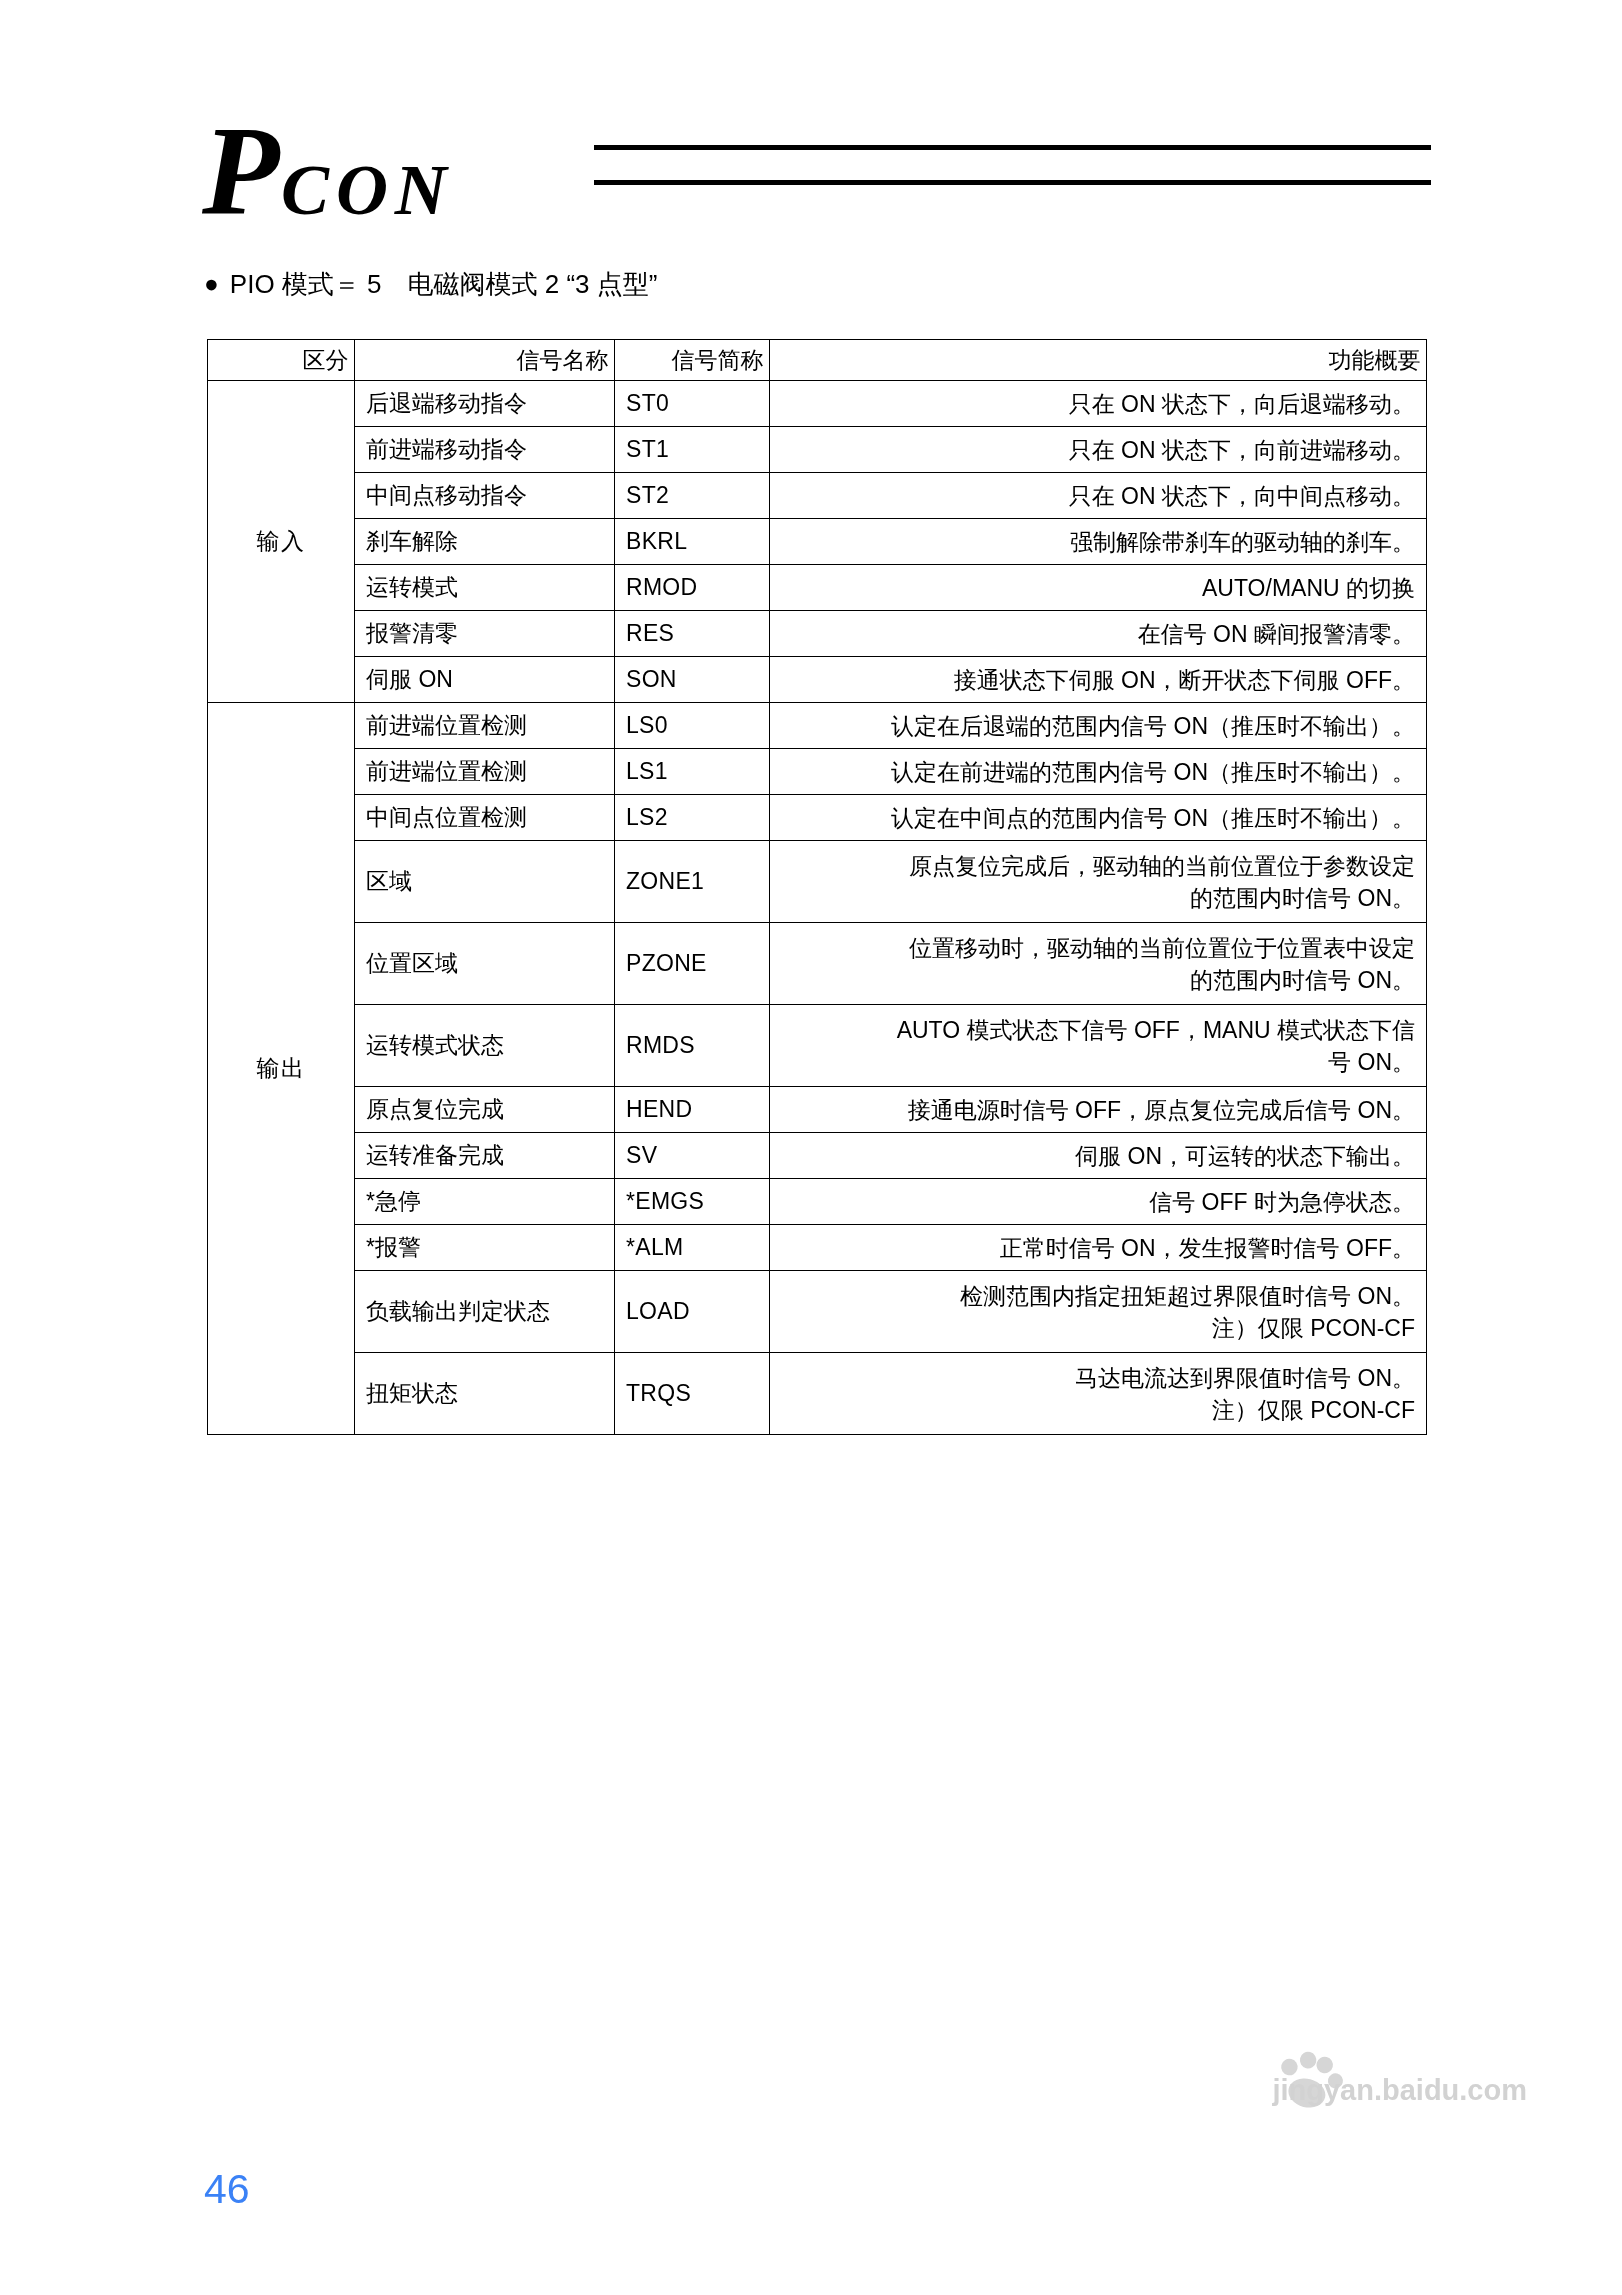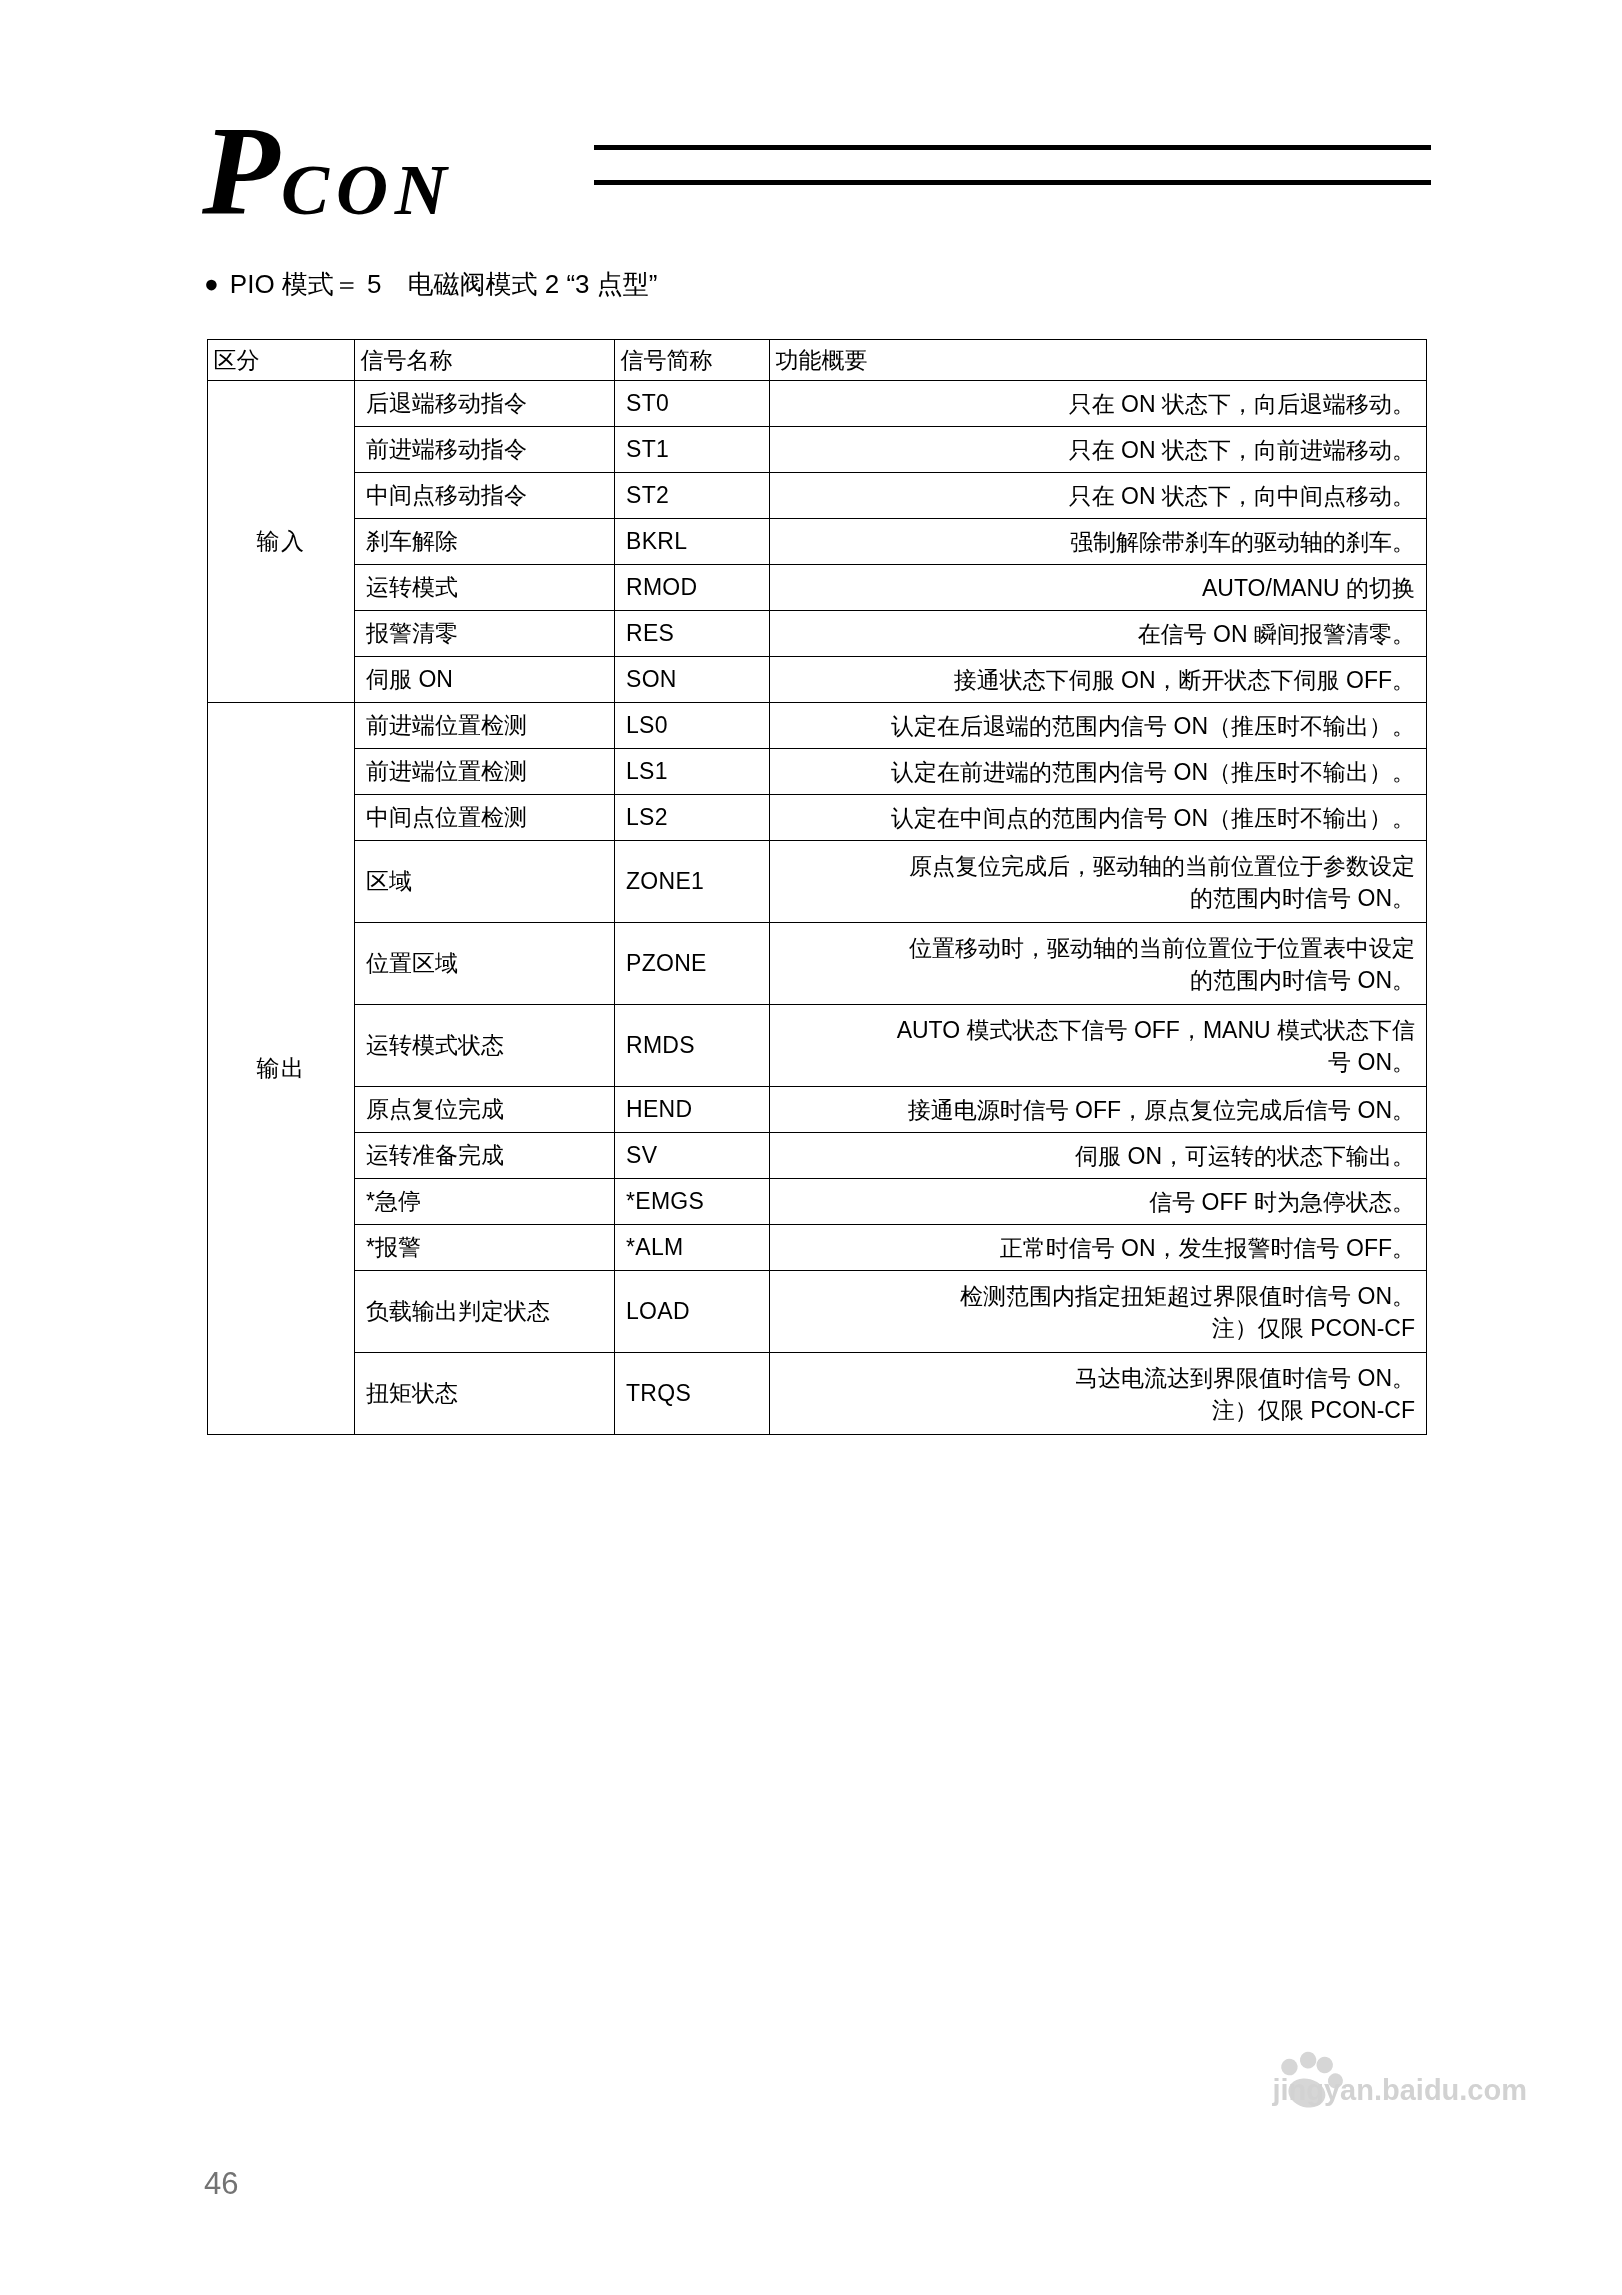--- a/index.html
+++ b/index.html
@@ -44,35 +44,35 @@
     color: #000;
   }
   table.signal th, table.signal td {
     border: 1.4px solid #000;
     vertical-align: middle;
     padding: 4.1px 11px;
   }
   table.signal thead th {
     height: 41px;
     font-weight: normal;
-    text-align: left;
+    text-align: right;
     padding: 2.7px 5.5px;
   }
   td.col-group { text-align: center; letter-spacing: 1.4px; }
   td.col-name  { text-align: left; padding-left: 16.4px; }
   td.col-abbr  { text-align: left; padding-left: 12.3px; letter-spacing: 0.3px; }
   td.col-desc  { text-align: right; padding-left: 12.3px; }
   tbody tr td { height: 46px; }
   tbody tr.row-tall td { height: 82px; }
   .desc-line { line-height: 32px; white-space: nowrap; }
 
   
   .page-number {
     position: absolute; left: 204px; top: 2166px;
-    font-size: 31px; color: #737373;
+    font-size: 41px; color: #3b82f6;
   }
 
   
   .watermark {
     position: absolute; left: 1118px; top: 2073px; width: 409px;
     text-align: right; color: #cbcbcb;
     font-weight: bold;
   }
   .wm-brand { font-size: 56px; line-height: 1.15; letter-spacing: 1.4px; white-space: nowrap; }
   .wm-url   { font-size: 29px; font-weight: bold; color: #d2d2d2; margin-top: 1.4px; white-space: nowrap; }

